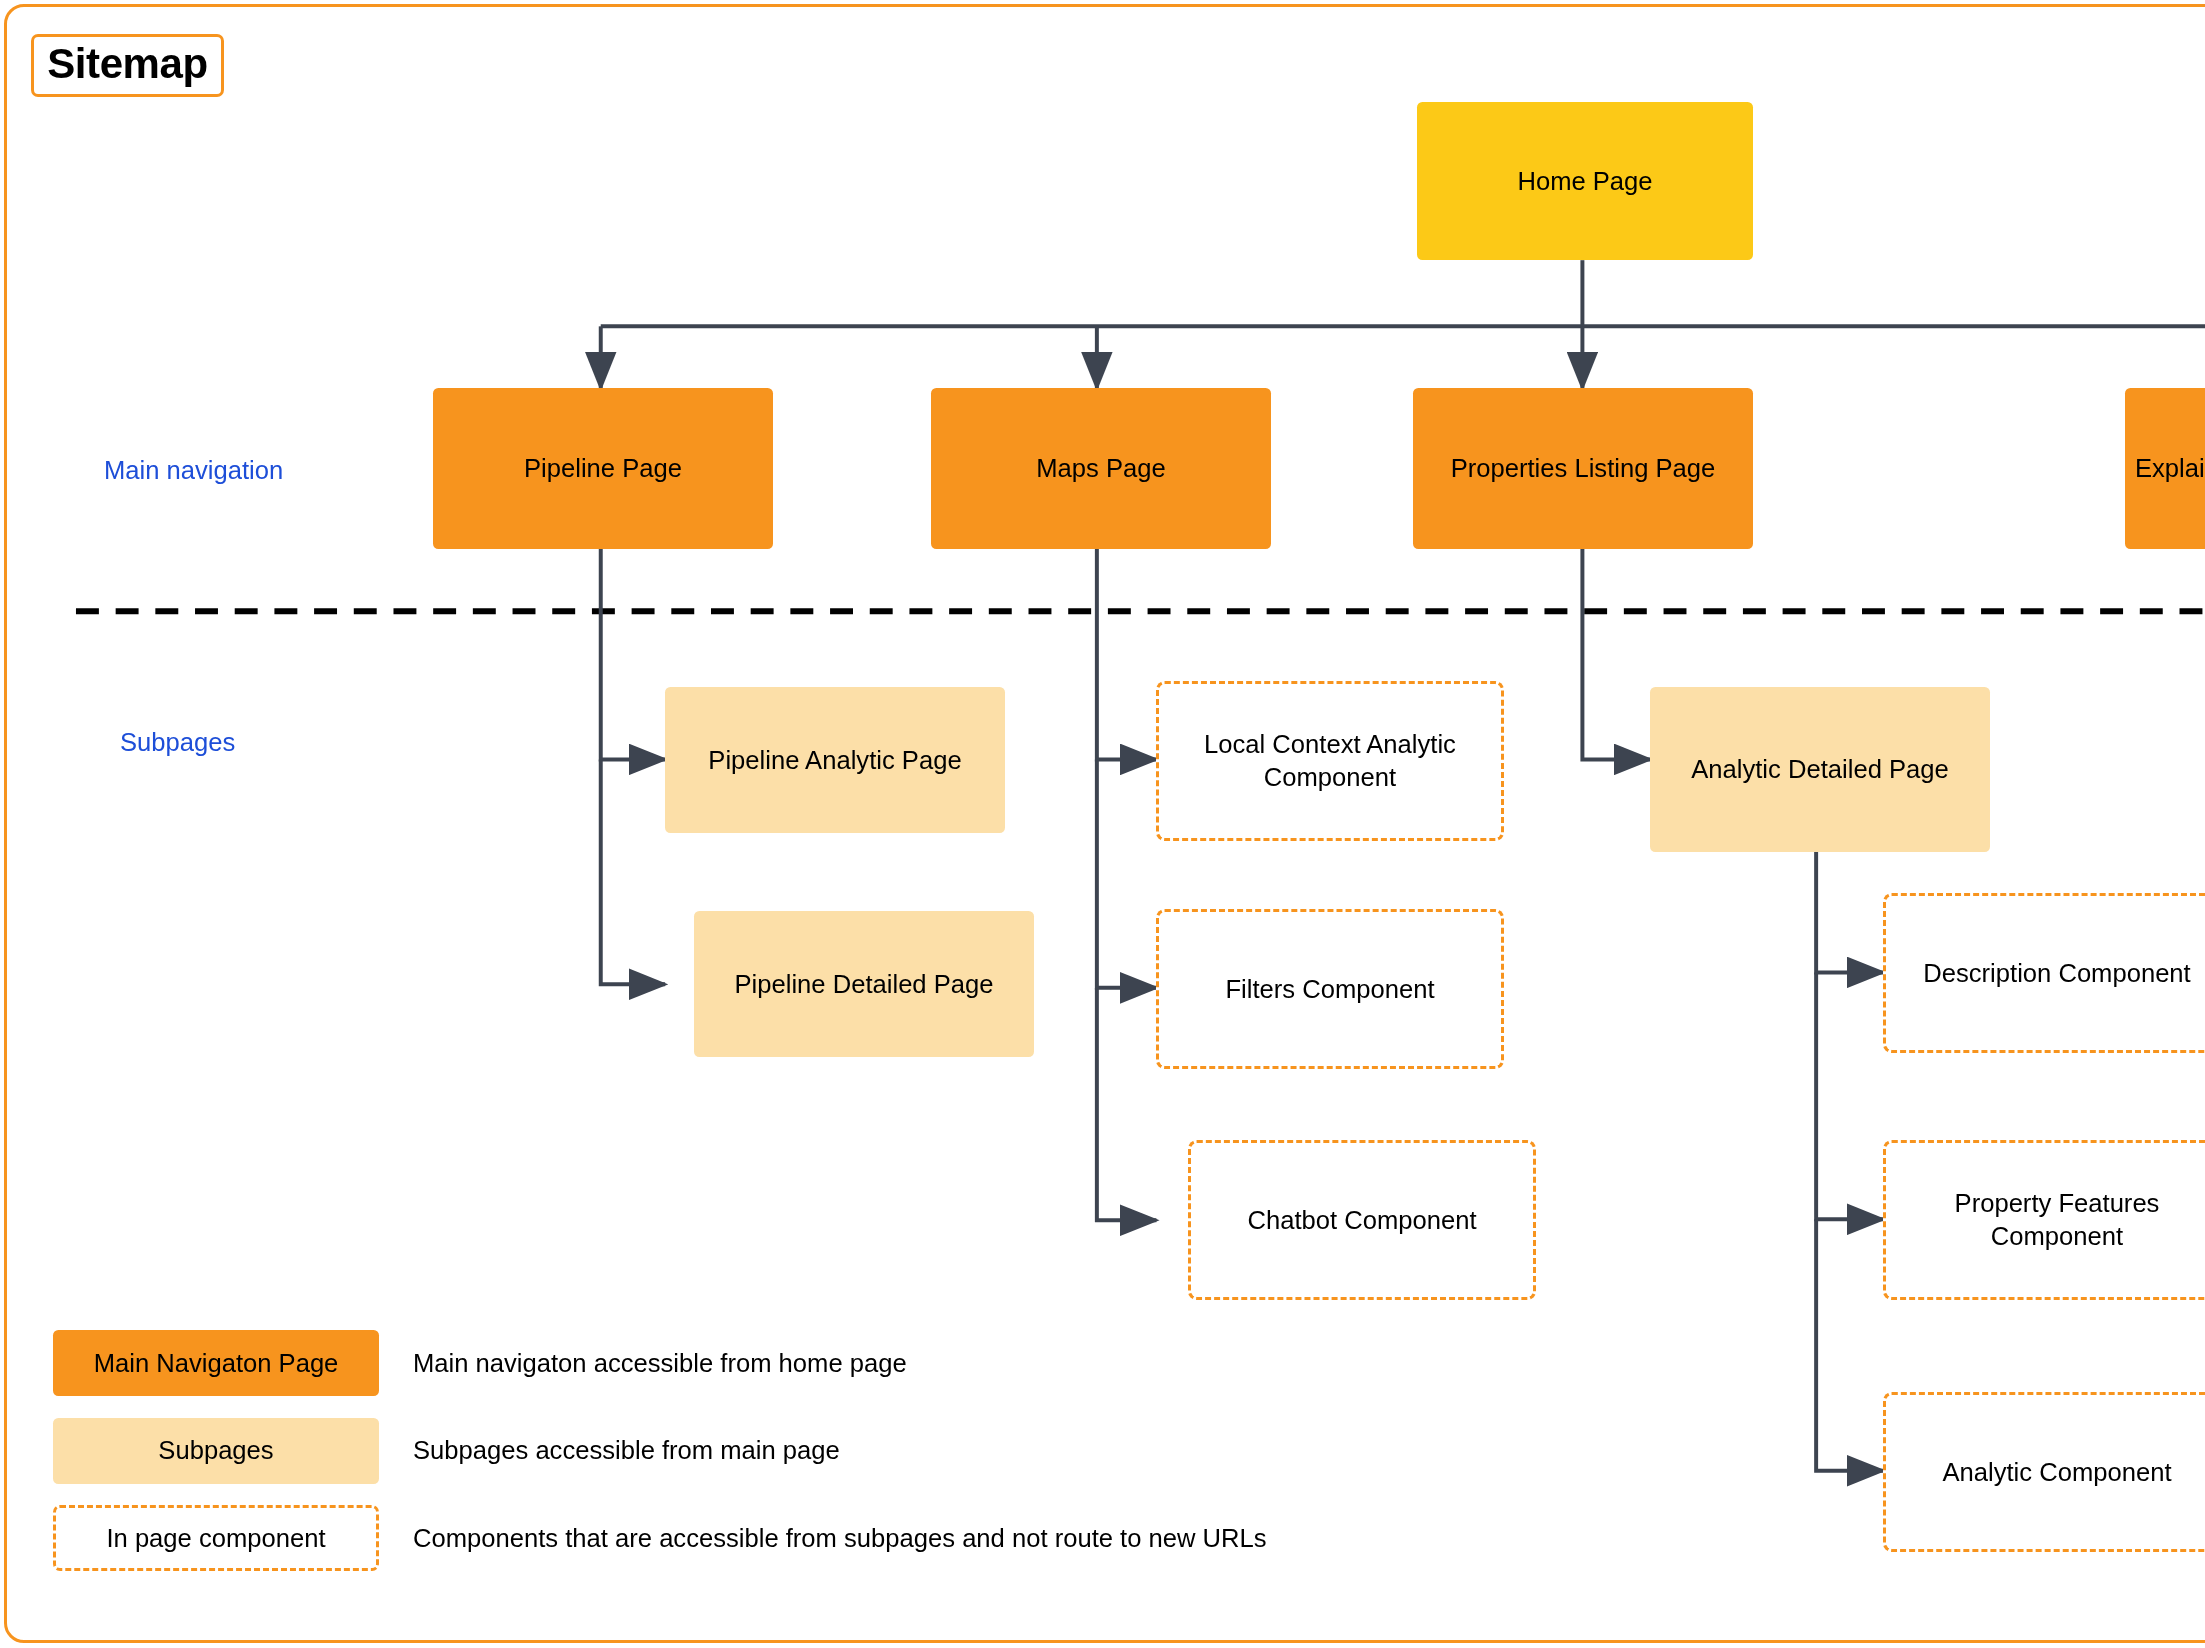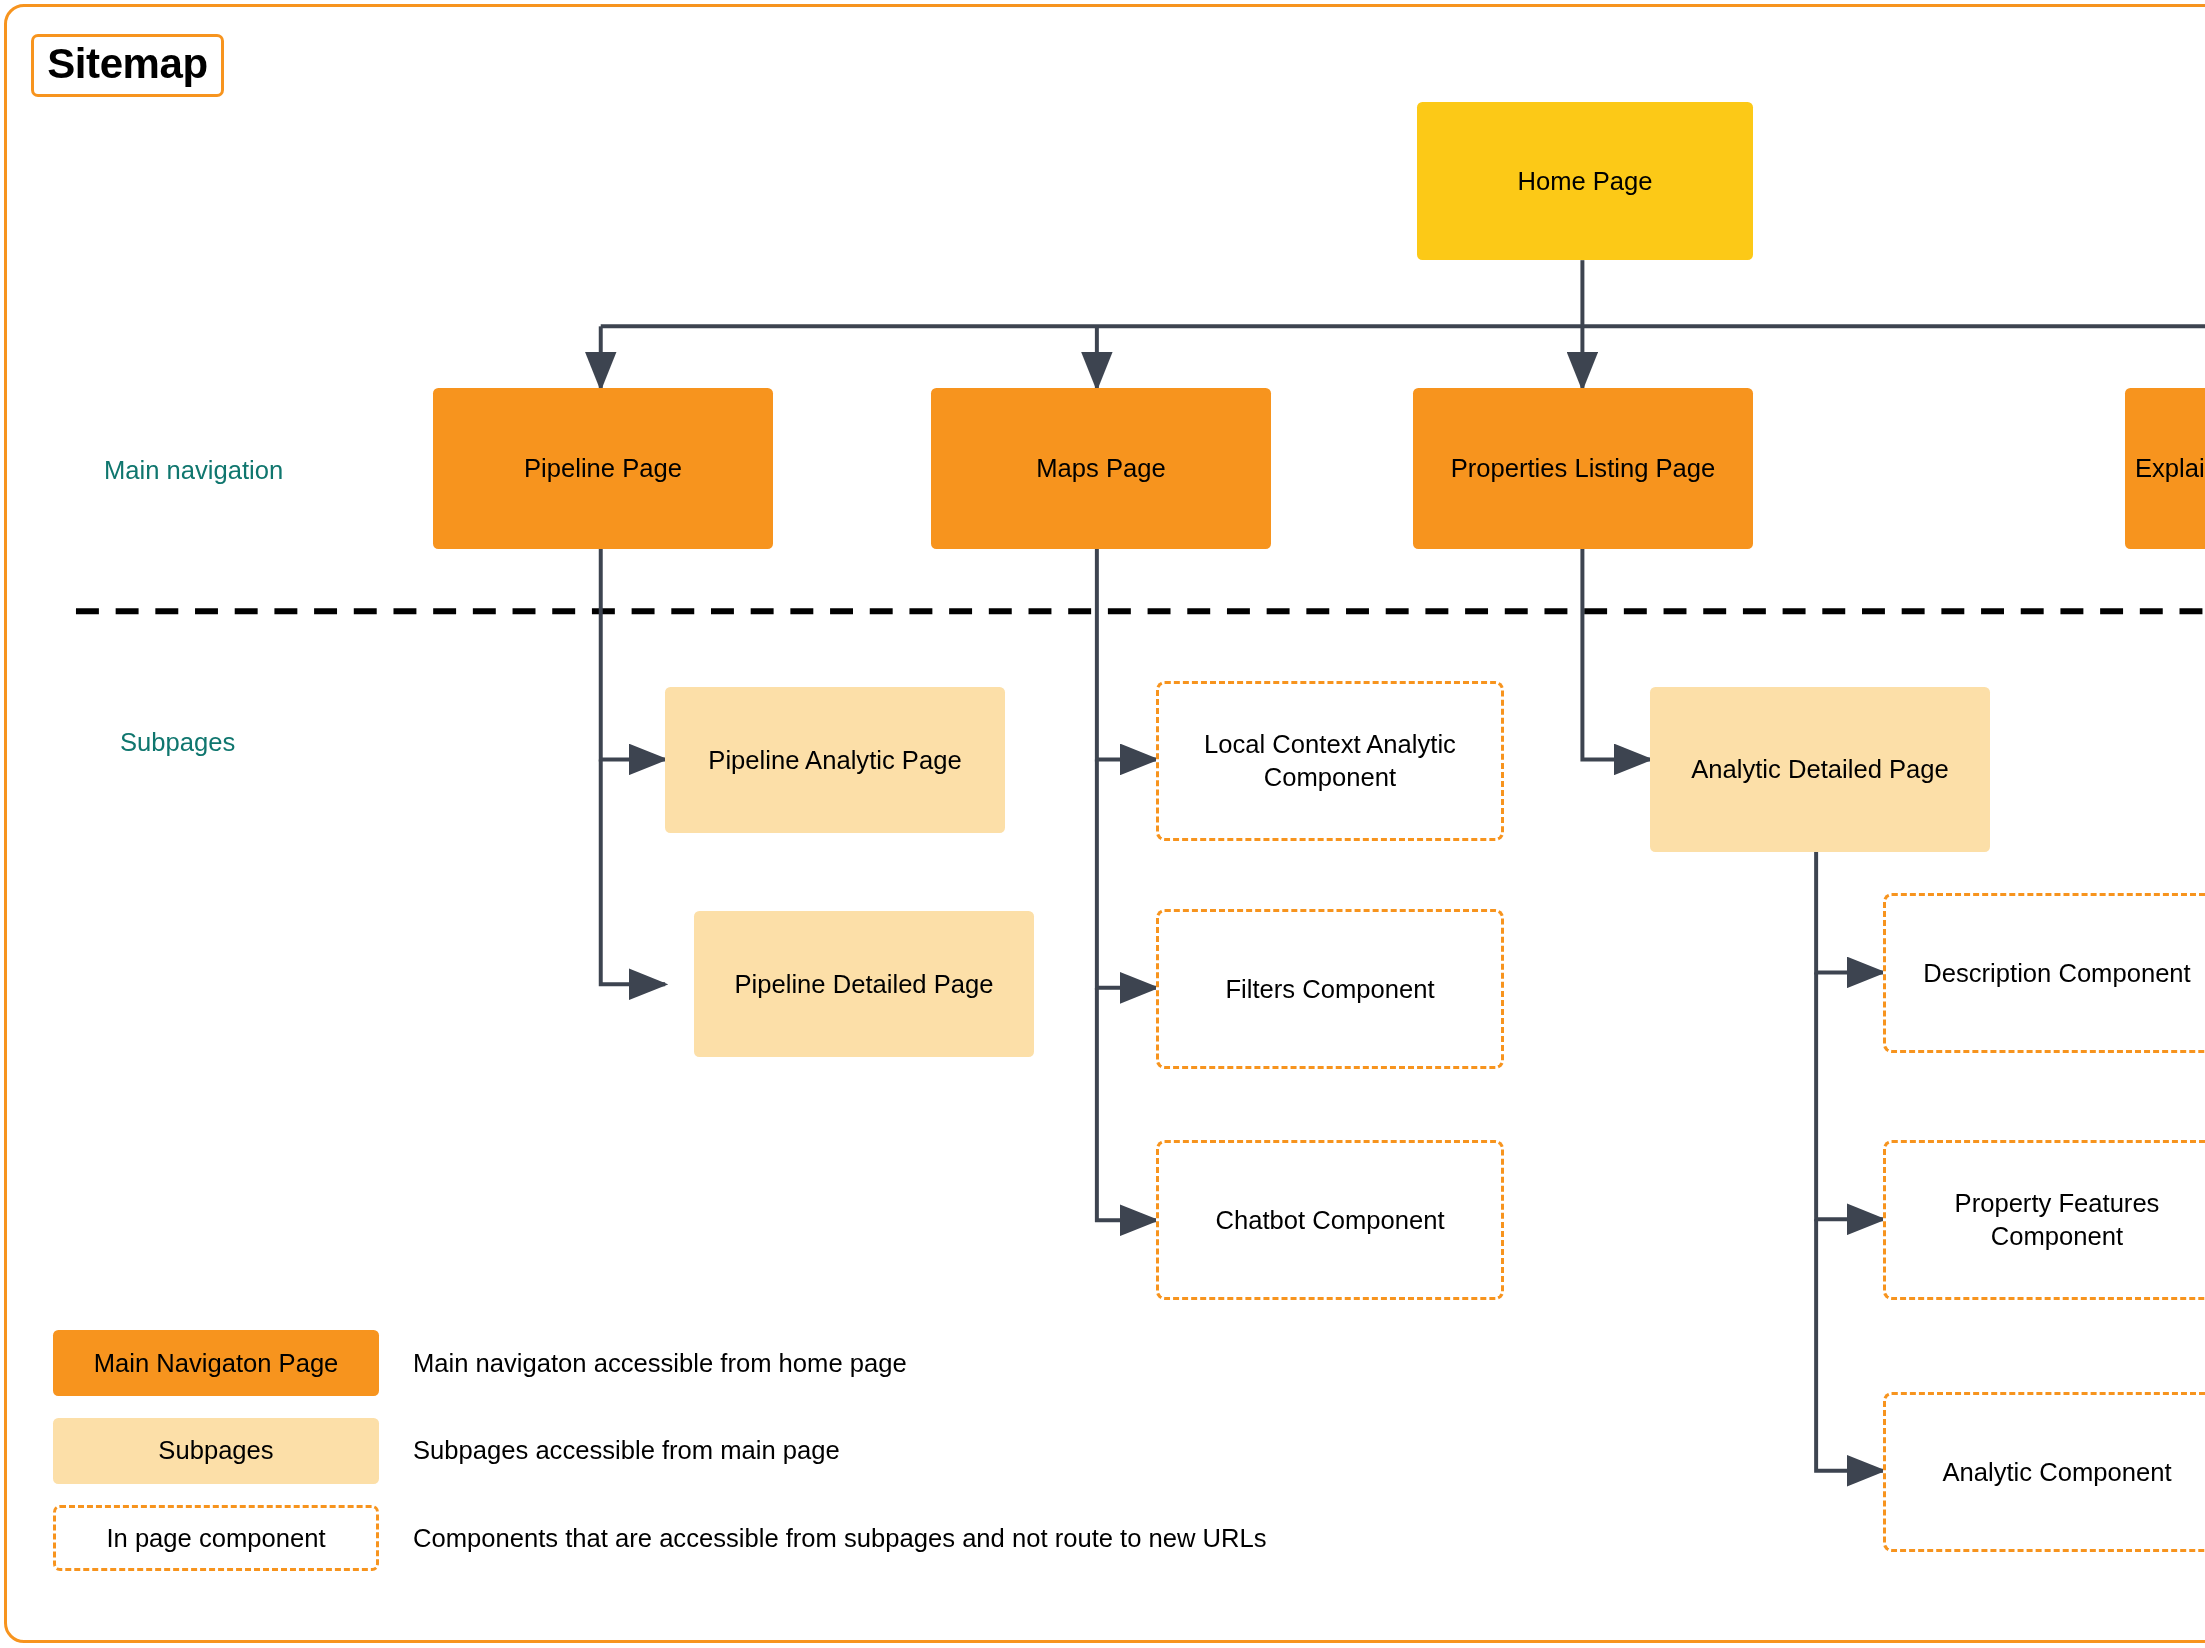--- a/index.html
+++ b/index.html
@@ -42,21 +42,21 @@
     font-size: 42px;
     font-weight: bold;
     color: #000000;
     letter-spacing: -0.4px;
     line-height: 1.0;
     box-sizing: border-box;
   }
   .row-label {
     position: absolute;
     font-size: 25.6px;
-    color: #0f766e;
+    color: #1d4ed8;
     white-space: nowrap;
   }
   .node {
     position: absolute;
     box-sizing: border-box;
     display: flex;
     align-items: center;
     justify-content: center;
     text-align: center;
     color: #000000;
@@ -175,21 +175,21 @@
   <div class="node node-main" style="left:433px; top:388px; width:340px; height:161px;">Pipeline Page</div>
   <div class="node node-main" style="left:931px; top:388px; width:340px; height:161px;">Maps Page</div>
   <div class="node node-main" style="left:1413px; top:388px; width:340px; height:161px;">Properties Listing Page</div>
   <div class="node node-main" style="left:2125px; top:388px; width:340px; height:161px;">Explainable Prediction Page</div>
 
   <div class="node node-sub" style="left:665px; top:687px; width:340px; height:146px;">Pipeline Analytic Page</div>
   <div class="node node-sub" style="left:694px; top:911px; width:340px; height:146px;">Pipeline Detailed Page</div>
 
   <div class="node node-comp" style="left:1156px; top:681px; width:348px; height:160px;">Local Context Analytic Component</div>
   <div class="node node-comp" style="left:1156px; top:909px; width:348px; height:160px;">Filters Component</div>
-  <div class="node node-comp" style="left:1156px; top:1140px; width:348px; height:160px;">Chatbot Component</div>
+  <div class="node node-comp" style="left:1188px; top:1140px; width:348px; height:160px;">Chatbot Component</div>
 
   <div class="node node-sub" style="left:1650px; top:687px; width:340px; height:165px;">Analytic Detailed Page</div>
 
   <div class="node node-comp" style="left:1883px; top:893px; width:348px; height:160px;">Description Component</div>
   <div class="node node-comp" style="left:1883px; top:1140px; width:348px; height:160px;">Property Features Component</div>
   <div class="node node-comp" style="left:1883px; top:1392px; width:348px; height:160px;">Analytic Component</div>
 
   <div class="legend">
     <div class="legend-row">
       <div class="legend-chip chip-main">Main Navigaton Page</div>

